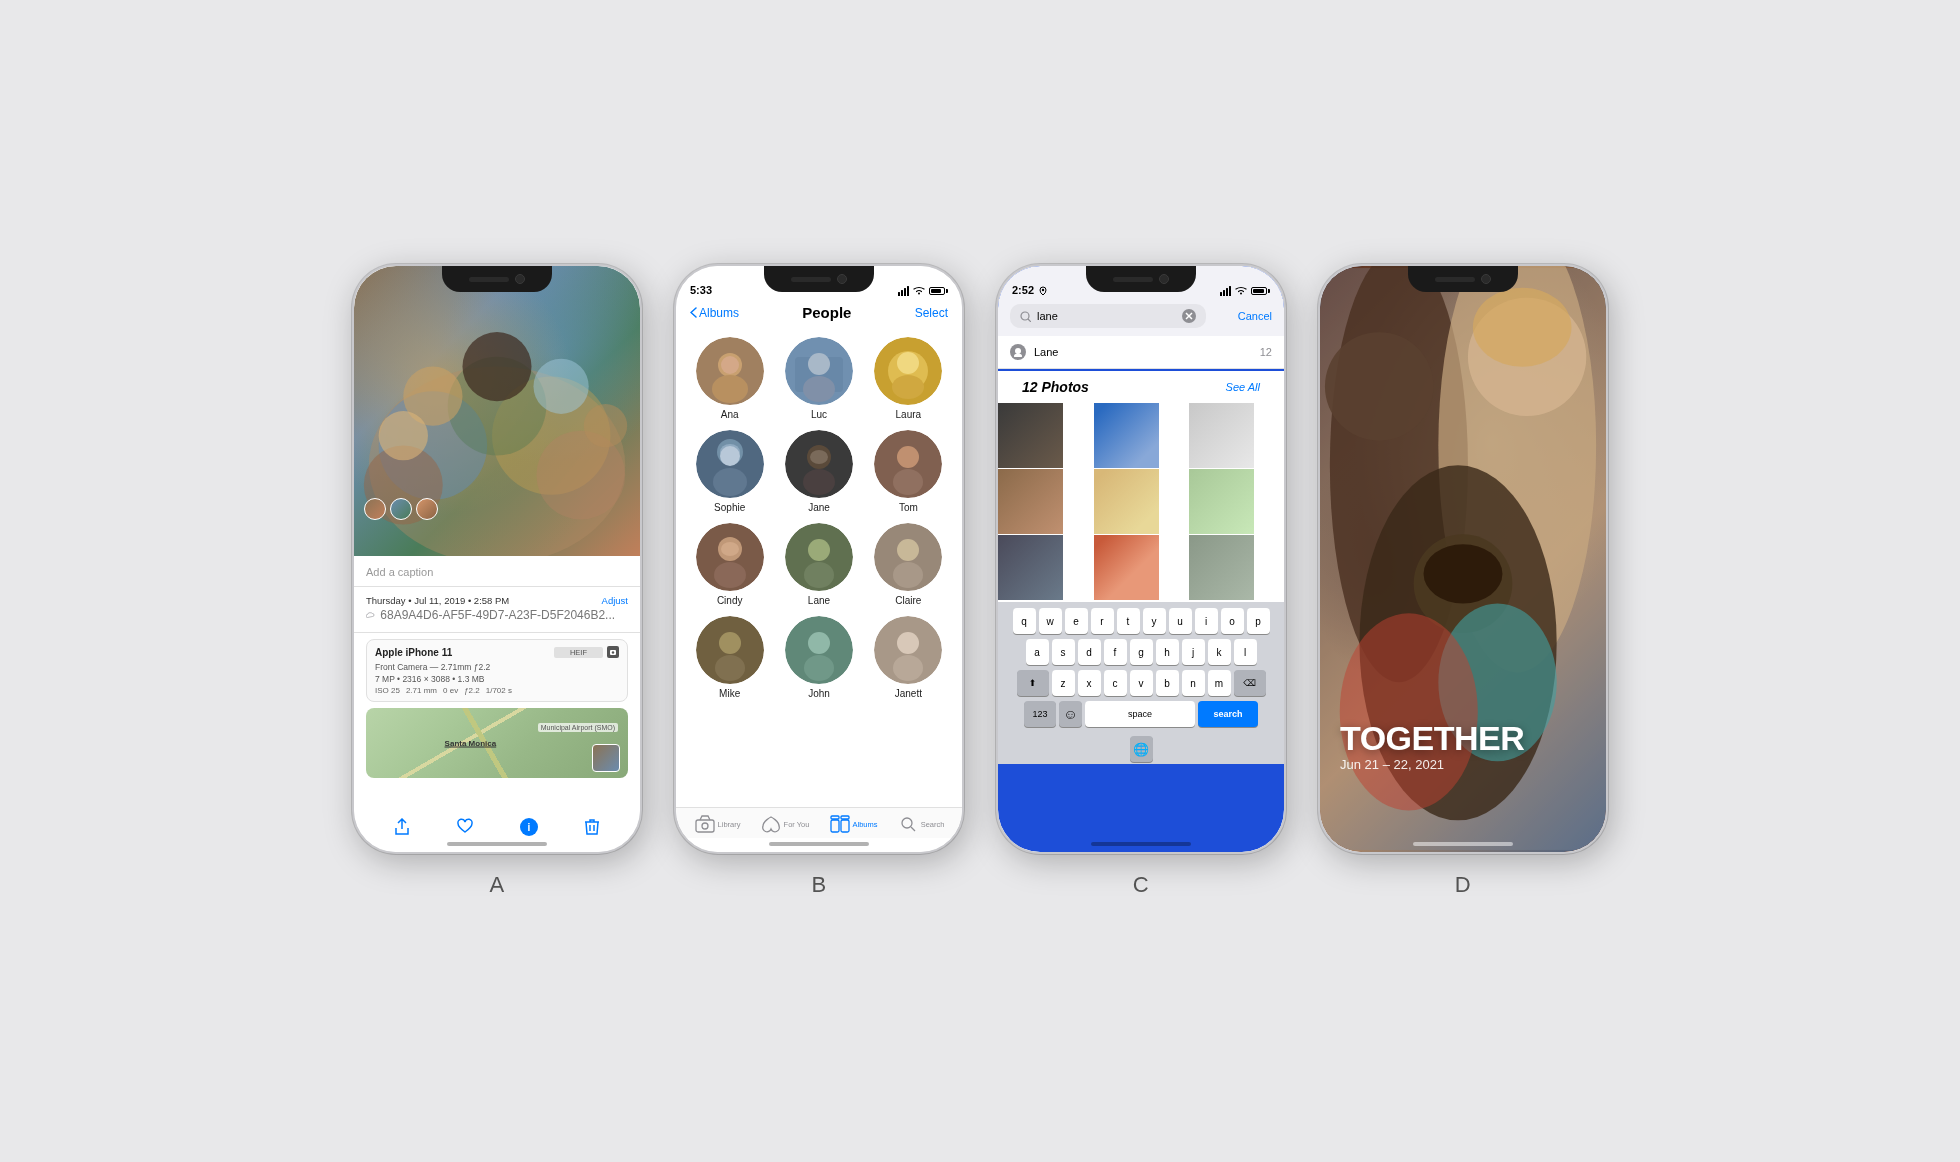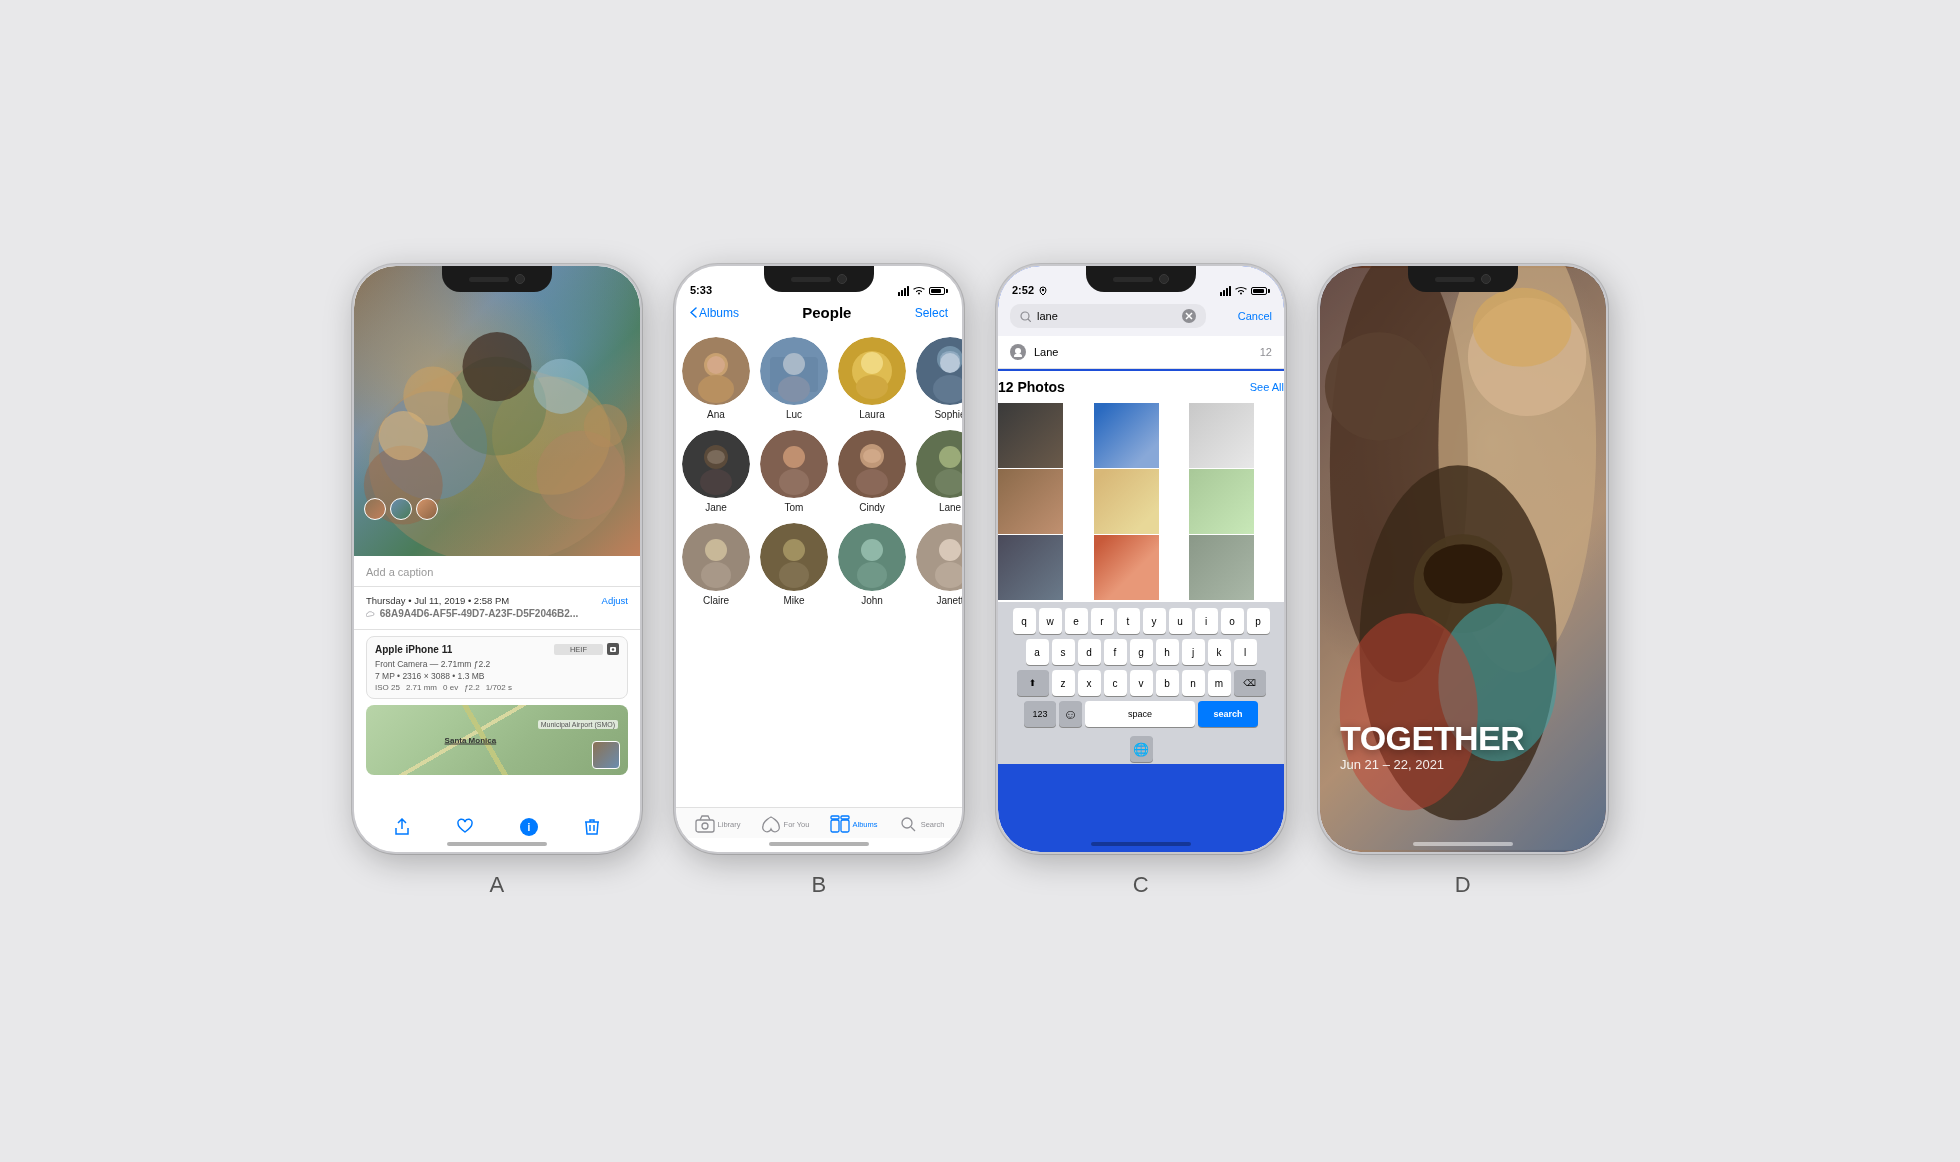--- a/index.html
+++ b/index.html
@@ -171,23 +171,22 @@
     .meta-date {
       font-size: 9.5px;
       color: #333;
       font-weight: 500;
     }
     .meta-adjust {
       font-size: 9.5px;
       color: #007AFF;
     }
     .meta-cloud {
-      font-size: 10px;
+      font-size: 12px;
       color: #777;
-      font-weight: bold;
     }
     .device-info-card {
       margin: 6px 12px;
       border: 0.5px solid #e0e0e0;
       border-radius: 8px;
       padding: 6px 8px;
       background: #fafafa;
     }
     .device-name-row {
       display: flex;
@@ -341,23 +340,23 @@
     .nav-title {
       font-size: 15px;
       font-weight: 700;
       color: #000;
     }
     .nav-select {
       font-size: 12px;
       color: #007AFF;
     }
     .people-grid {
-      padding: 8px 6px;
+      padding: 8px 14px;
       display: grid;
-      grid-template-columns: repeat(4, 1fr);
+      grid-template-columns: repeat(3, 1fr);
       gap: 10px 10px;
       overflow: hidden;
     }
     .person-item {
       display: flex;
       flex-direction: column;
       align-items: center;
       gap: 4px;
     }
     .person-avatar {
@@ -466,24 +465,25 @@
     .result-count {
       font-size: 11px;
       color: #8E8E93;
       text-align: right;
     }
     .photos-section-c {
       background: white;
       margin-top: 2px;
     }
     .photos-header-c {
-      padding: 8px 0;
+      padding: 8px 24px;
       display: flex;
       justify-content: space-between;
       align-items: center;
+      font-style: italic;
     }
     .photos-title-c {
       font-size: 14px;
       font-weight: 700;
       color: #000;
     }
     .see-all-c {
       font-size: 11px;
       color: #007AFF;
     }

